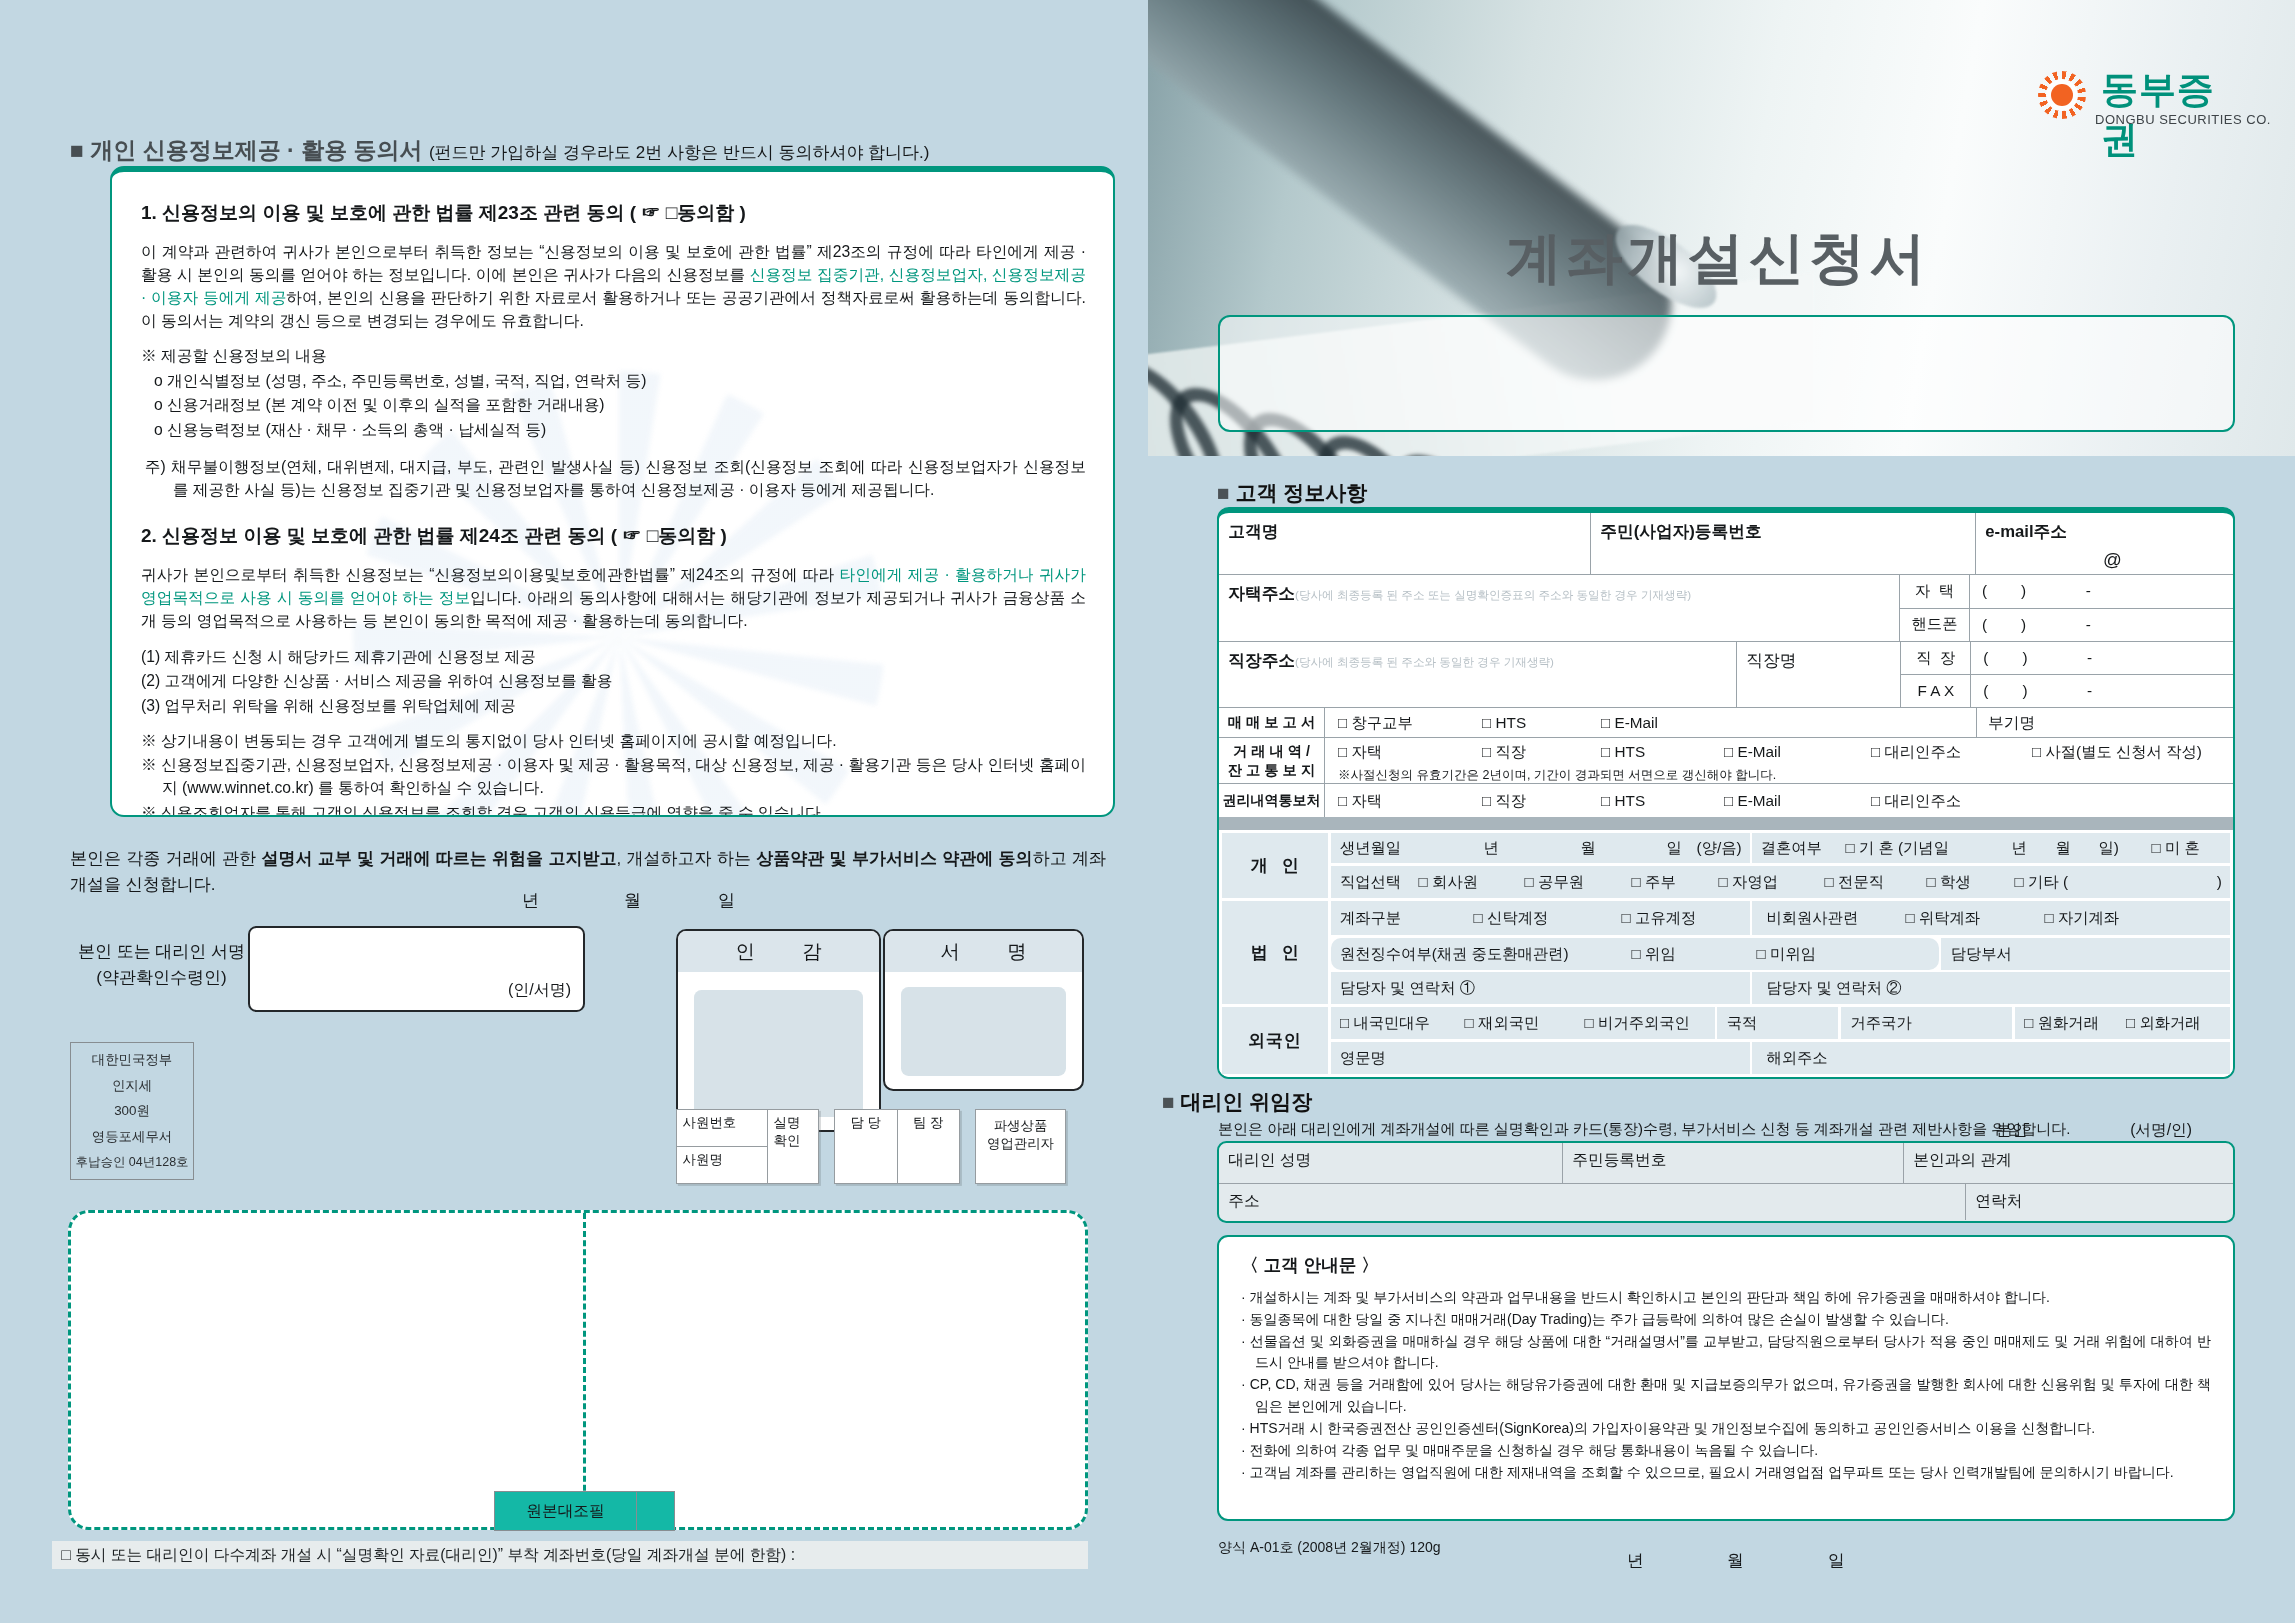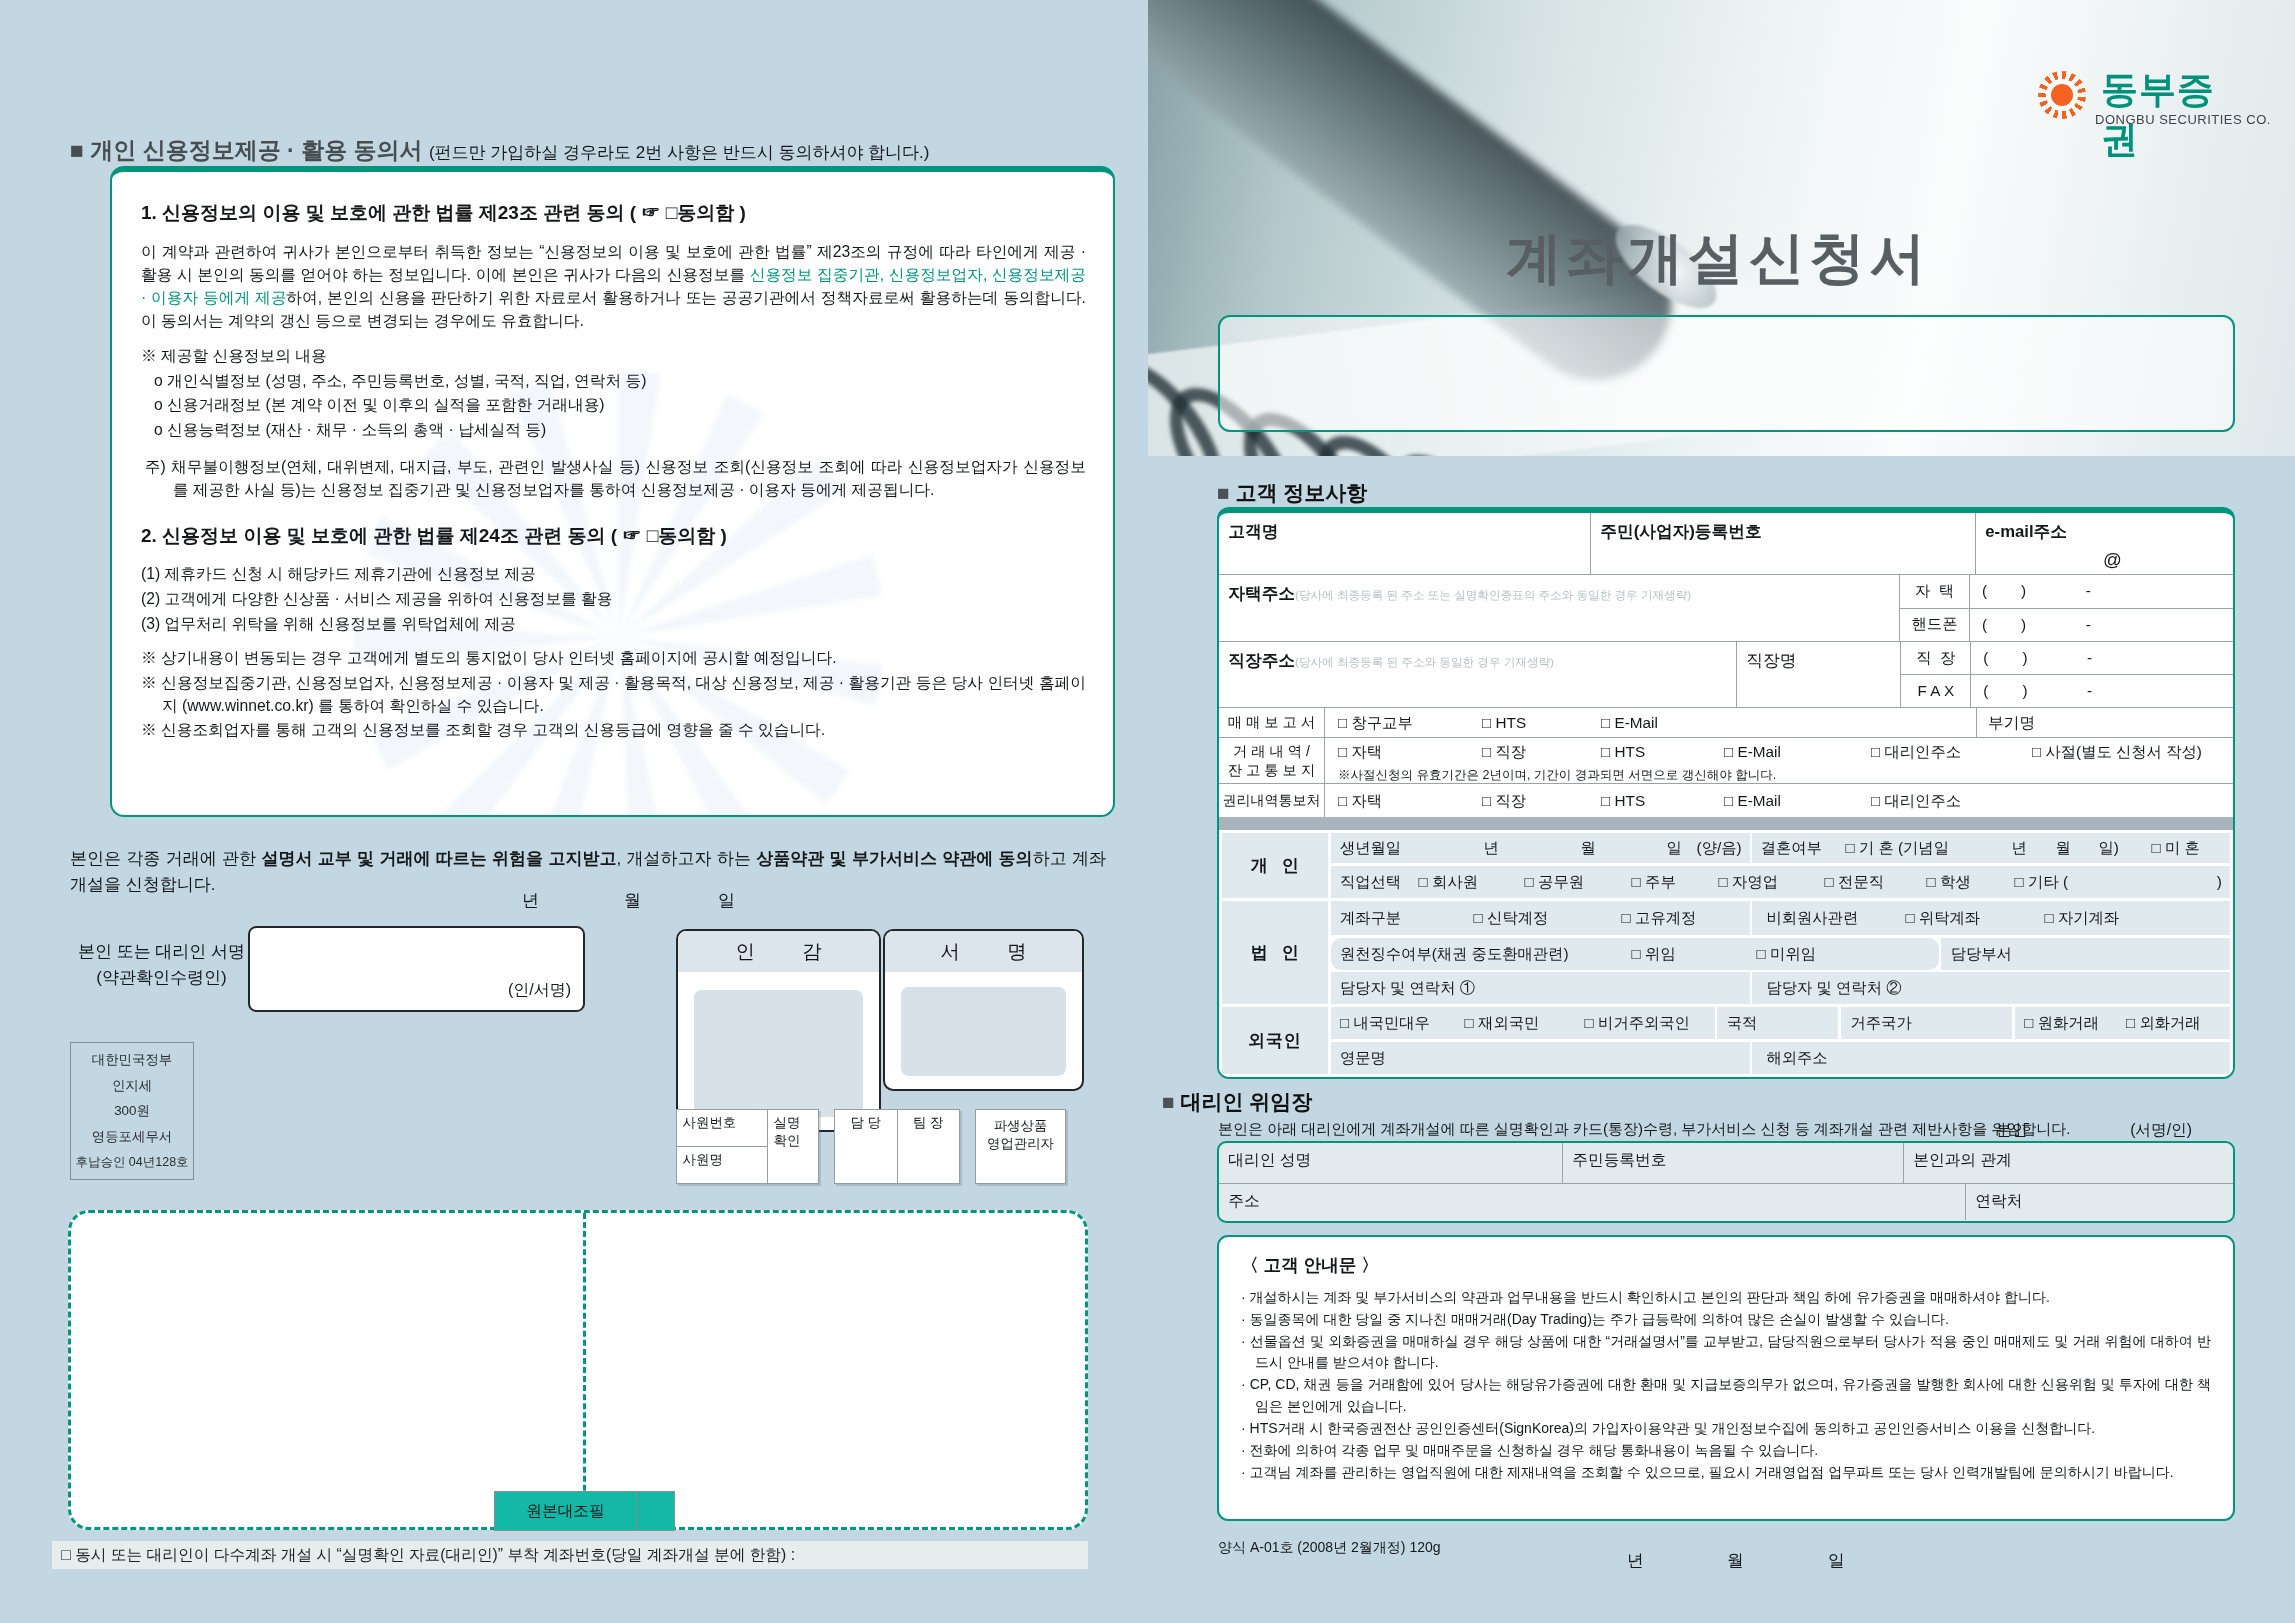--- a/index.html
+++ b/index.html
@@ -74,21 +74,21 @@
   .rsec-h{position:absolute;font-size:21px;font-weight:bold;color:#111;}
   .rsec-h .blk{color:#4b5256;}
   .ct{position:absolute;left:1217px;top:507px;width:1018px;box-sizing:border-box;background:#fff;
       border:2.8px solid #00967e;border-top-width:6.5px;border-radius:12px;overflow:hidden;}
   .ct-row{position:relative;display:flex;border-bottom:0.9px solid #9aa3a9;box-sizing:border-box;}
   .ct .c{position:relative;box-sizing:border-box;border-right:0.9px solid #9aa3a9;}
   .ct .c:last-child{border-right:none;}
   .clab{position:absolute;left:9.3px;top:6.5px;font-size:16.7px;font-weight:bold;white-space:nowrap;}
   .chint{font-size:11.6px;color:#b7c0c6;font-weight:normal;}
   .lab{width:106px;display:flex;flex-direction:column;align-items:center;justify-content:center;
-       border-right:0.9px solid #9aa3a9;box-sizing:border-box;font-size:14.3px;text-align:left;}
+       border-right:0.9px solid #9aa3a9;box-sizing:border-box;font-size:14.3px;text-align:left;font-weight:bold;}
   .opt{position:absolute;top:50%;transform:translateY(-50%);font-size:15.3px;white-space:nowrap;}
   .subcol{width:333px;display:flex;flex-direction:column;}
   .subrow{display:flex;flex:1;}
   .subrow.bb{border-bottom:0.9px solid #9aa3a9;}
   .plab{width:70px;display:flex;align-items:center;justify-content:center;font-size:15.3px;border-right:0.9px solid #9aa3a9;
         box-sizing:border-box;white-space:pre;}
   .pval{flex:1;position:relative;}
   .pval span{position:absolute;left:12px;top:50%;transform:translateY(-50%);font-size:15.3px;}
   .sep{height:13px;background:#a9b5bc;}
   .lower{background:#fff;padding:2.8px;display:flex;flex-direction:column;gap:2.8px;}
@@ -142,20 +142,23 @@
       <div>o 개인식별정보 (성명, 주소, 주민등록번호, 성별, 국적, 직업, 연락처 등)</div>
       <div>o 신용거래정보 (본 계약 이전 및 이후의 실적을 포함한 거래내용)</div>
       <div>o 신용능력정보 (재산 · 채무 · 소득의 총액 · 납세실적 등)</div>
     </div>
     <div class="cons-note">주) 채무불이행정보(연체, 대위변제, 대지급, 부도, 관련인 발생사실 등) 신용정보 조회(신용정보 조회에 따라 신용정보업자가 신용정보를 제공한 사실 등)는 신용정보 집중기관 및 신용정보업자를 통하여 신용정보제공 · 이용자 등에게 제공됩니다.</div>
 
     <div class="sec-h" style="margin-top:22px;">
       <span>2. 신용정보 이용 및 보호에 관한 법률 제24조 관련 동의</span>
       <span class="agree">(  ☞ □동의함 )</span>
     </div>
+    <p class="cons-p">
+      <span>귀사가 본인으로부터 취득한 신용정보는 “신용정보의이용및보호에관한법률” 제24조의 규정에 따라 </span><span class="teal-t">타인에게 제공 · 활용하거나 귀사가 영업목적으로 사용 시 동의를 얻어야 하는 정보</span><span>입니다. 아래의 동의사항에 대해서는 해당기관에 정보가 제공되거나 귀사가 금융상품 소개 등의 영업목적으로 사용하는 등 본인이 동의한 목적에 제공 · 활용하는데 동의합니다.</span>
+    </p>
     <div class="cons-list">
       <div class="lt">(1) 제휴카드 신청 시 해당카드 제휴기관에 신용정보 제공</div>
       <div class="lt">(2) 고객에게 다양한 신상품 · 서비스 제공을 위하여 신용정보를 활용</div>
       <div class="lt">(3) 업무처리 위탁을 위해 신용정보를 위탁업체에 제공</div>
     </div>
     <div class="cons-list" style="margin-top:12px;">
       <div class="lt">※ 상기내용이 변동되는 경우 고객에게 별도의 통지없이 당사 인터넷 홈페이지에 공시할 예정입니다.</div>
       <div class="lt" style="padding-left:21px;text-indent:-21px;text-align:justify;">※ 신용정보집중기관, 신용정보업자, 신용정보제공 · 이용자 및 제공 · 활용목적, 대상 신용정보, 제공 · 활용기관 등은 당사 인터넷 홈페이지 (www.winnet.co.kr) 를 통하여 확인하실 수 있습니다.</div>
       <div class="lt">※ 신용조회업자를 통해 고객의 신용정보를 조회할 경우 고객의 신용등급에 영향을 줄 수 있습니다.</div>
     </div>

